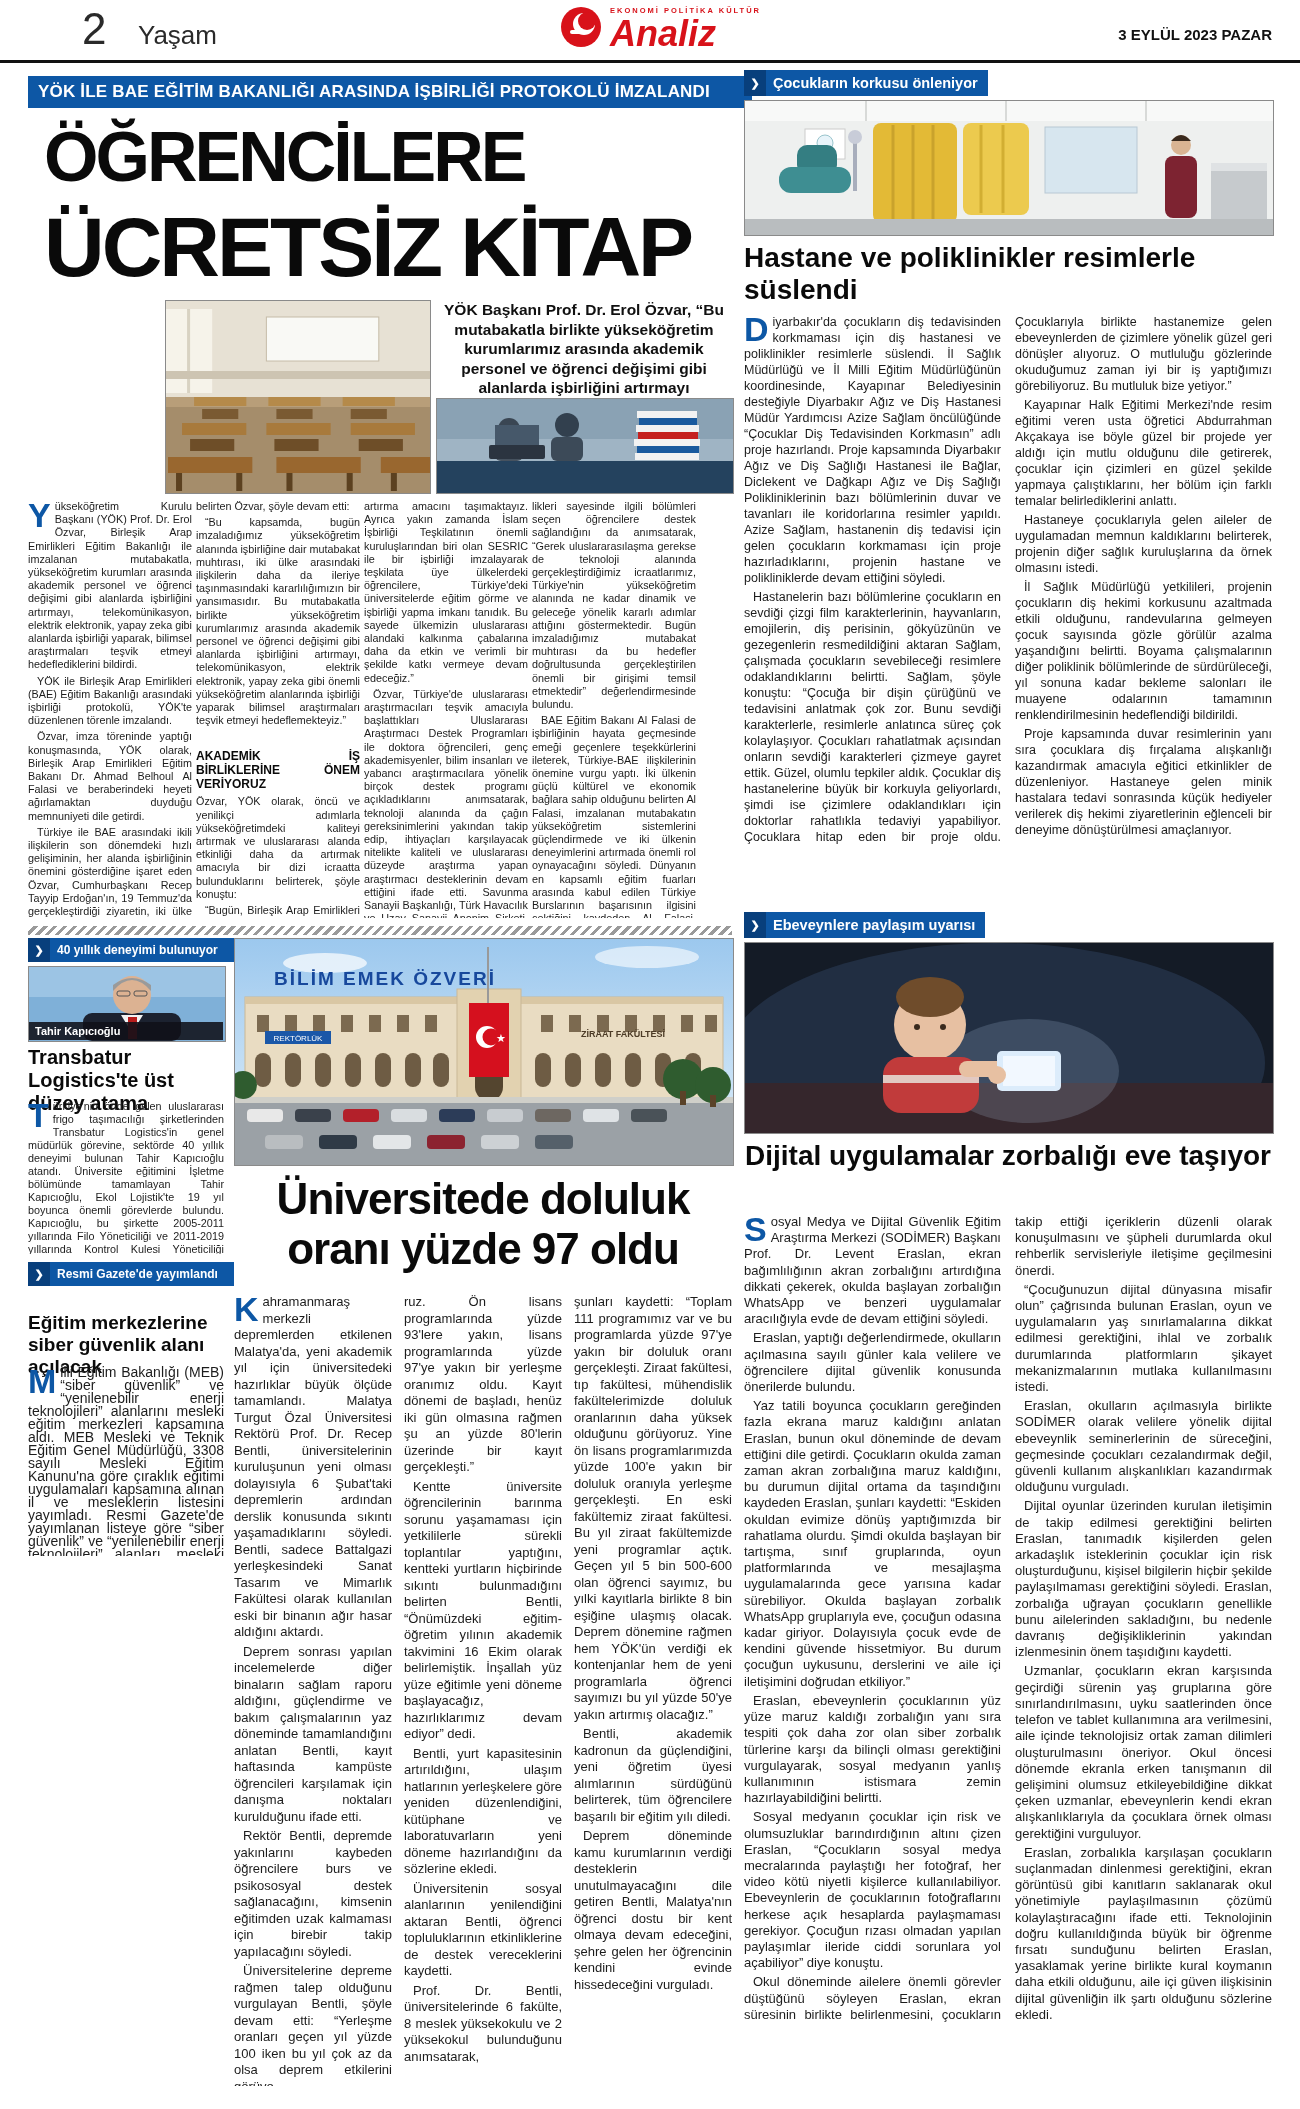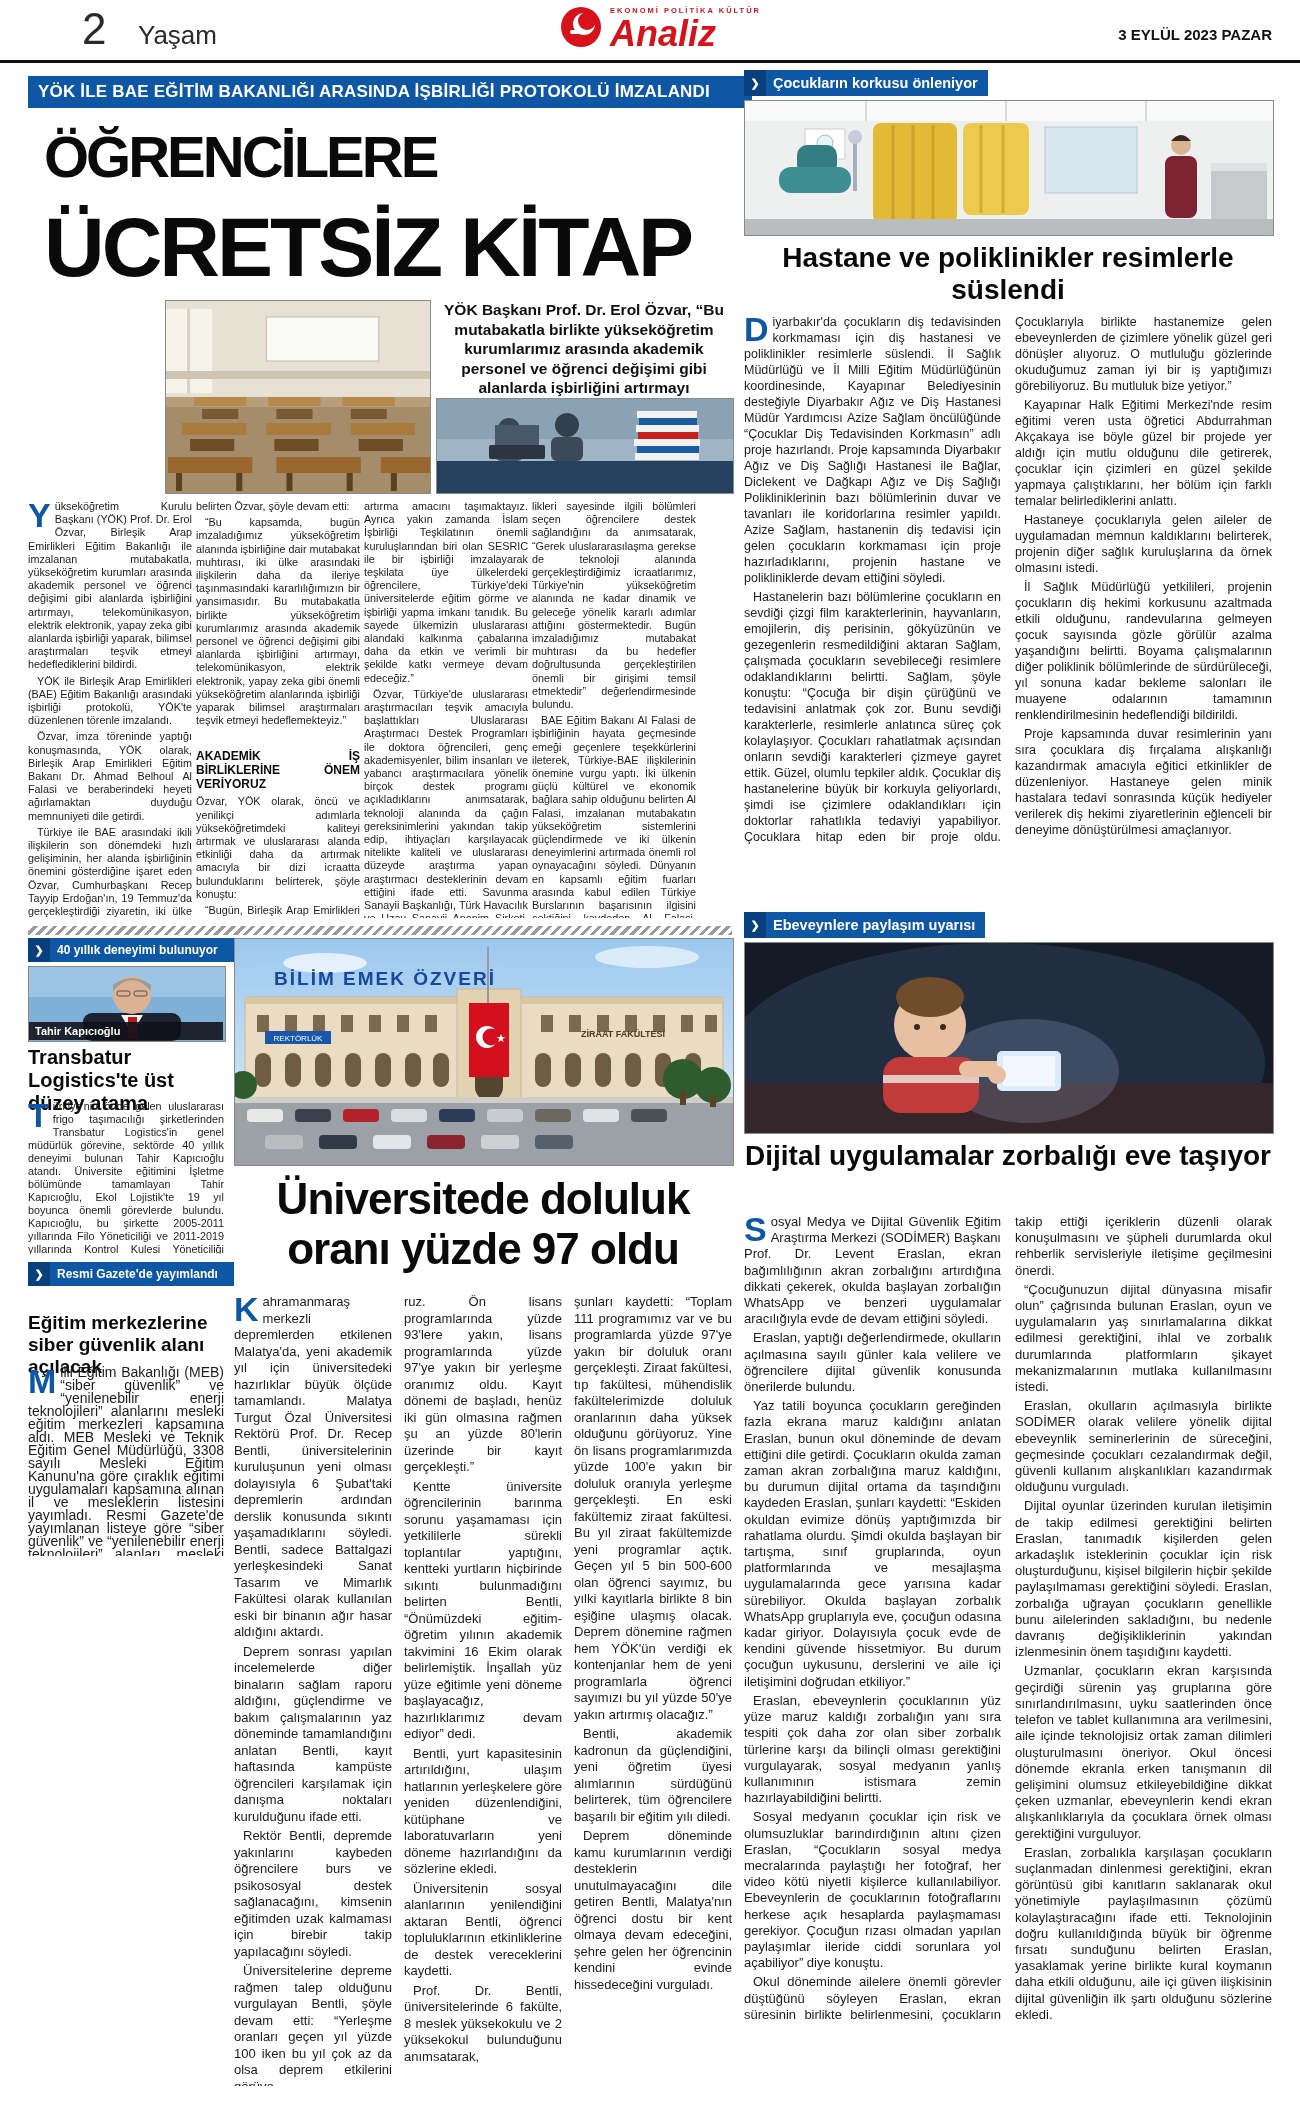--- a/index.html
+++ b/index.html
@@ -14,21 +14,21 @@
   #logo .word{font-size:36px;font-weight:bold;font-style:italic;color:#d8121a;line-height:36px;}
   #logo .tag{font-size:7.5px;letter-spacing:2px;color:#d8121a;font-weight:bold;margin-bottom:1px;}
   #date{right:28px;top:26px;font-size:15px;font-weight:bold;color:#111;}
   
   .kicker{background:#0d57a5;color:#fff;font-weight:bold;display:flex;align-items:center;gap:7px;padding:0 10px 0 0;}
   .kicker .arr{background:#083f7c;color:#fff;align-self:stretch;display:flex;align-items:center;justify-content:center;width:22px;font-size:11px;}
   #mk{left:28px;top:76px;width:704px;height:32px;font-size:17px;letter-spacing:.2px;padding-left:10px;}
   
   .hl-line{font-weight:bold;color:#0a0a0a;letter-spacing:-3px;line-height:90px;white-space:nowrap;}
   #hl{left:44px;top:112px;width:690px;}
-  #hl .l1{font-size:58px;}
+  #hl .l1{font-size:70px;}
   #hl .l2{font-size:84px;}
   
   .photo{border:1px solid #8a8a8a;overflow:hidden;background:#ccc;}
   .photo svg{display:block;width:100%;height:100%;}
   #ph-class{left:165px;top:300px;width:264px;height:192px;}
   #quote{left:436px;top:300px;width:296px;height:92px;font-size:15.5px;line-height:19.5px;font-weight:bold;text-align:center;color:#101010;}
   #ph-sign{left:436px;top:398px;width:296px;height:94px;}
   
   #mbody{left:28px;top:500px;width:692px;height:418px;display:flex;gap:4px;}
   .mcol{width:164px;height:418px;overflow:hidden;}
@@ -49,21 +49,21 @@
   #lh2{left:28px;top:1312px;width:196px;font-size:19px;font-weight:bold;line-height:22px;color:#0a0a0a;}
   #lb2{left:28px;top:1366px;width:196px;height:190px;overflow:hidden;font-size:14px;line-height:13px;}
   
   #cph{left:234px;top:938px;width:498px;height:226px;}
   #chl{left:234px;top:1174px;width:498px;text-align:center;font-weight:bold;color:#0a0a0a;line-height:50px;font-size:44px;letter-spacing:-1px;}
   #cbody{left:234px;top:1294px;width:498px;height:792px;display:flex;gap:12px;}
   .ccol{width:158px;height:792px;overflow:hidden;font-size:13px;line-height:16.5px;}
   
   #rk1{left:744px;top:70px;height:26px;font-size:14.5px;display:inline-flex;}
   #rph1{left:744px;top:100px;width:528px;height:134px;}
-  #rh1{left:744px;top:242px;width:528px;text-align:center;font-size:28px;font-weight:bold;line-height:32px;color:#0a0a0a;}
+  #rh1{left:744px;top:242px;width:528px;text-align:left;font-size:28px;font-weight:bold;line-height:32px;color:#0a0a0a;}
   #rb1{left:744px;top:314px;width:528px;height:590px;overflow:hidden;column-count:2;column-gap:14px;font-size:12.5px;line-height:16px;}
   #rk2{left:744px;top:912px;height:26px;font-size:14.5px;display:inline-flex;}
   #rph2{left:744px;top:942px;width:528px;height:190px;}
   #rh2{left:744px;top:1140px;width:528px;text-align:center;font-size:28px;font-weight:bold;line-height:32px;color:#0a0a0a;}
   #rb2{left:744px;top:1214px;width:528px;height:872px;overflow:hidden;column-count:2;column-gap:14px;font-size:13px;line-height:16.2px;}
 </style>
 </head>
 <body>
 
 <div class="page">

